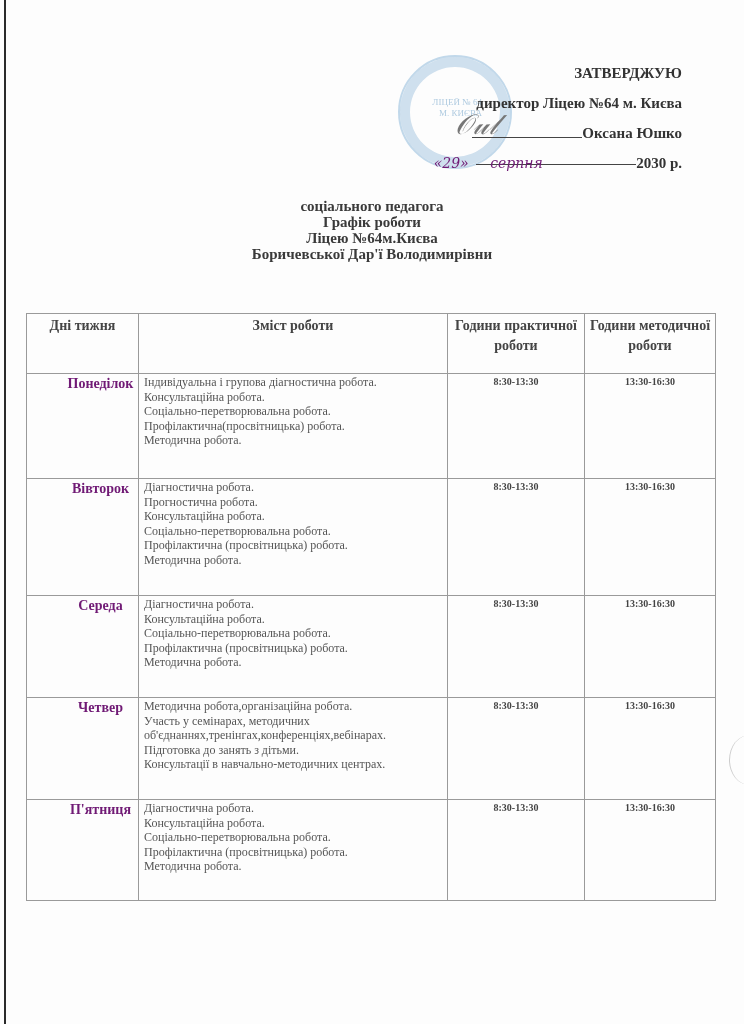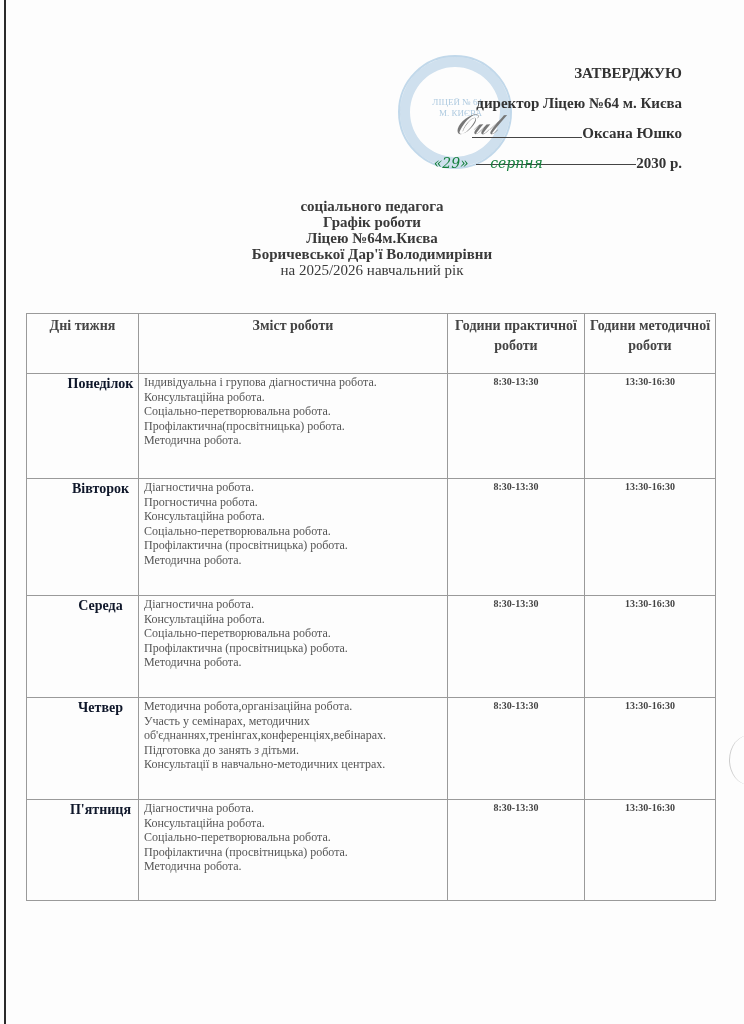--- a/index.html
+++ b/index.html
@@ -2,31 +2,31 @@
 <html><head>
   <meta charset="utf-8">
   <style>
     html, body { margin:0; padding:0; background:#fdfdfd; }
     body { width:744px; height:1024px; position:relative; overflow:hidden;
       font-family:"Liberation Serif", "DejaVu Serif", serif; color:#3a3a3a; }
     .scanline { position:absolute; left:4px; top:0; width:2px; height:1024px; background:#2a2a2a; }
     .approve { position:absolute; right:62px; top:58px; text-align:right; font-weight:bold; font-size:15px; line-height:30px; color:#333; }
     .approve div { white-space:nowrap; }
     .line-under { display:inline-block; border-bottom:1px solid #444; height:16px; vertical-align:baseline; }
-    .hand { font-family:"DejaVu Serif", serif; font-style:italic; font-weight:normal; color:#15803d; font-size:14px; }
+    .hand { font-family:"DejaVu Serif", serif; font-style:italic; font-weight:normal; color:#701a75; font-size:14px; }
     .stamp { position:absolute; left:398px; top:55px; width:110px; height:110px; border-radius:50%;
       border:2px solid rgba(120,170,210,0.45); box-shadow: inset 0 0 0 9px rgba(255,255,255,0), inset 0 0 0 10px rgba(120,170,210,0.35); }
     .stamp-text { position:absolute; left:30px; top:40px; font-size:9px; color:rgba(110,160,200,0.55); line-height:11px; text-align:right; width:52px; }
     .sig { position:absolute; left:455px; top:108px; font-size:28px; font-style:italic; color:#777; font-family:"DejaVu Serif", serif; }
     .title { position:absolute; left:0; width:744px; top:198px; text-align:center; font-size:15px; line-height:16px; color:#3a3a3a; }
     .title .b { font-weight:bold; }
     table { position:absolute; left:26px; top:313px; border-collapse:collapse; table-layout:fixed; width:689px; }
     td, th { border:1px solid #9a9a9a; vertical-align:top; padding:0; }
     th { font-weight:bold; font-size:14px; color:#444; line-height:20px; padding-top:2px; }
-    .day { font-weight:bold; font-size:14px; text-align:center; color:#0f172a; padding-top:2px;padding-left:36px; }
+    .day { font-weight:bold; font-size:14px; text-align:center; color:#701a75; padding-top:2px;padding-left:36px; }
     .content { font-size:12px; line-height:14.5px; padding:1px 4px 0 5px; color:#555; }
     .content div { white-space:nowrap; }
     .time { font-weight:bold; font-size:10px; text-align:center; color:#444; padding-top:2px; }
     .arc { position:absolute; left:729px; top:735px; width:40px; height:50px; border-left:1px solid #ccc; border-radius:50%; }
   </style>
 </head>
 <body>
 
 <div class="scanline"></div>
 
@@ -41,21 +41,20 @@
   <div><span class="hand">«29»</span>&nbsp;&nbsp;<span class="line-under" style="width:160px;text-align:left"><span class="hand" style="padding-left:14px">серпня</span></span><span>2030 р.</span></div>
 </div>
 
 <div class="sig">𝒪𝓊𝓁</div>
 
 <div class="title">
   <div class="b">соціального педагога</div>
   <div class="b">Графік роботи</div>
   <div class="b">Ліцею №64м.Києва</div>
   <div class="b">Боричевської Дар'ї Володимирівни</div>
-  <div>на 2025/2026 навчальний рік</div>
 </div>
 
 <table>
   <colgroup>
     <col style="width:112px">
       <col style="width:309px">
       <col style="width:137px">
       <col style="width:131px">
   </colgroup>
   <tbody>

